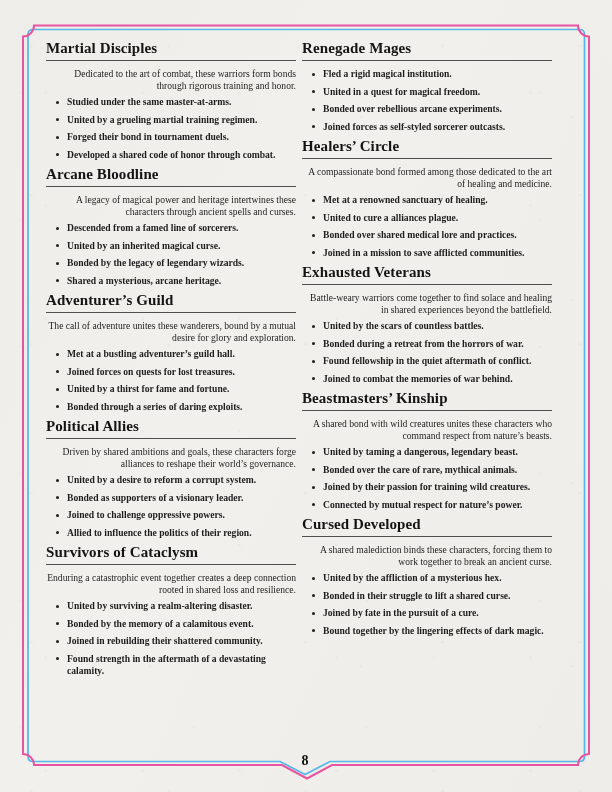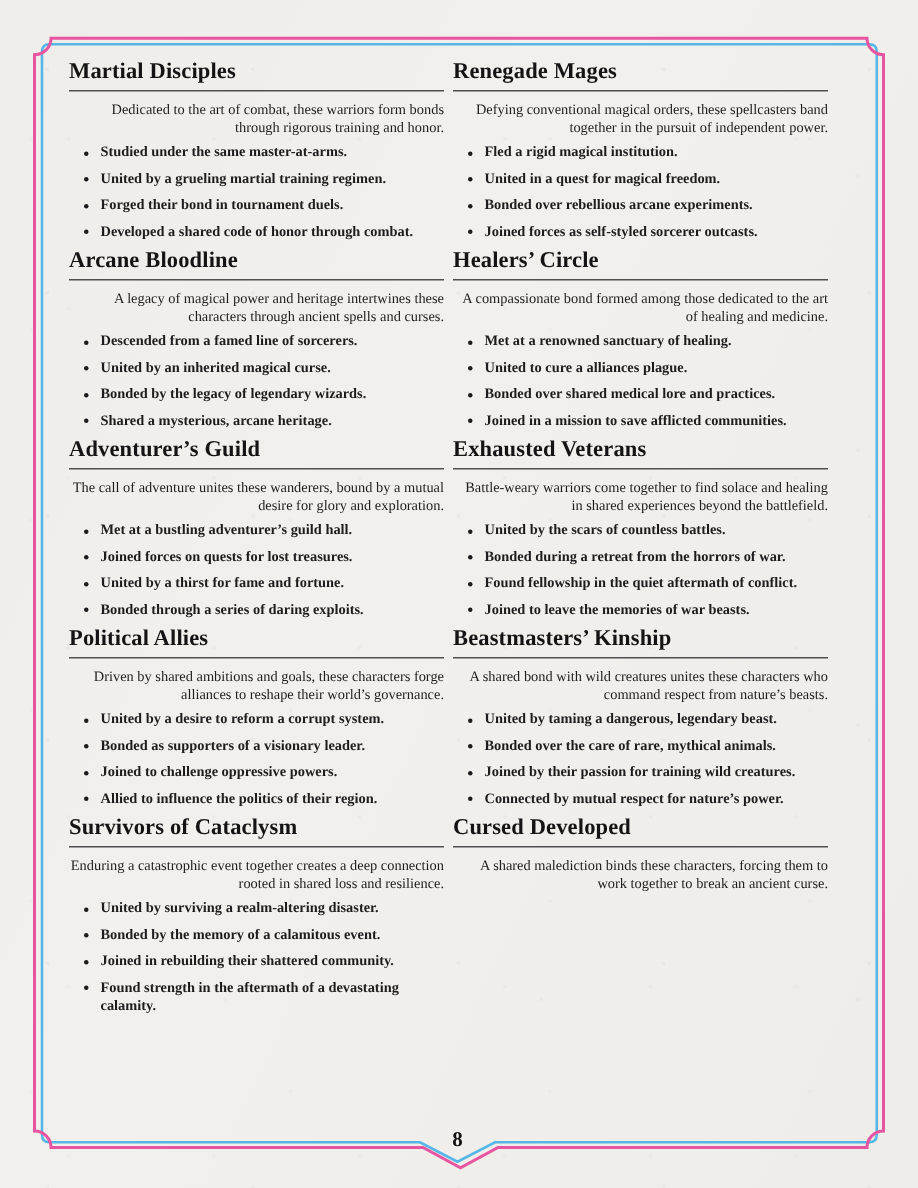--- a/index.html
+++ b/index.html
@@ -131,21 +131,20 @@
   <li>Joined in rebuilding their shattered community.</li>
 
   <li>Found strength in the aftermath of a devastating calamity.</li>
 </ul>
   </div>
 </div>
   <div class="col">
   <div class="section">
     <h2 class="section-title">Renegade Mages</h2>
     <hr class="section-rule">
-    <p class="section-desc">Defying conventional magical orders, these spellcasters band together in the pursuit of independent power.</p>
     <ul class="bullets">
   <li>Fled a rigid magical institution.</li>
 
   <li>United in a quest for magical freedom.</li>
 
   <li>Bonded over rebellious arcane experiments.</li>
 
   <li>Joined forces as self-styled sorcerer outcasts.</li>
 </ul>
   </div>
@@ -169,21 +168,21 @@
     <h2 class="section-title">Exhausted Veterans</h2>
     <hr class="section-rule">
     <p class="section-desc">Battle-weary warriors come together to find solace and healing in shared experiences beyond the battlefield.</p>
     <ul class="bullets">
   <li>United by the scars of countless battles.</li>
 
   <li>Bonded during a retreat from the horrors of war.</li>
 
   <li>Found fellowship in the quiet aftermath of conflict.</li>
 
-  <li>Joined to leave the memories of war beasts.</li>
+  <li>Joined to combat the memories of war behind.</li>
 </ul>
   </div>
 
   <div class="section">
     <h2 class="section-title">Beastmasters’ Kinship</h2>
     <hr class="section-rule">
     <p class="section-desc">A shared bond with wild creatures unites these characters who command respect from nature’s beasts.</p>
     <ul class="bullets">
   <li>United by taming a dangerous, legendary beast.</li>
 
@@ -192,17 +191,26 @@
   <li>Joined by their passion for training wild creatures.</li>
 
   <li>Connected by mutual respect for nature’s power.</li>
 </ul>
   </div>
 
   <div class="section">
     <h2 class="section-title">Cursed Developed</h2>
     <hr class="section-rule">
     <p class="section-desc">A shared malediction binds these characters, forcing them to work together to break an ancient curse.</p>
+    <ul class="bullets">
+  <li>United by the affliction of a mysterious hex.</li>
+
+  <li>Bonded in their struggle to lift a shared curse.</li>
+
+  <li>Joined by fate in the pursuit of a cure.</li>
+
+  <li>Bound together by the lingering effects of dark magic.</li>
+</ul>
   </div>
 </div>
 </div>
 
 <div class="page-number">8</div>
 
 </body></html>

